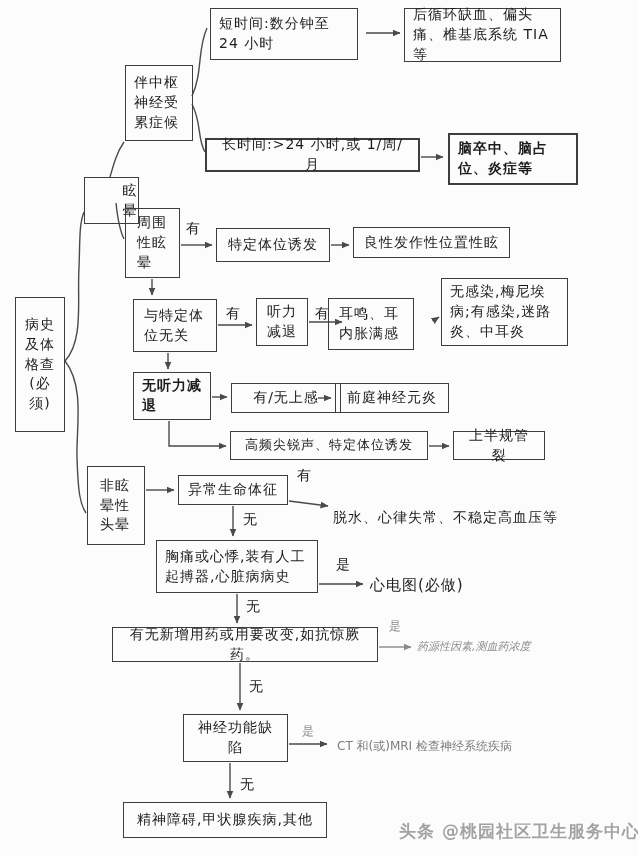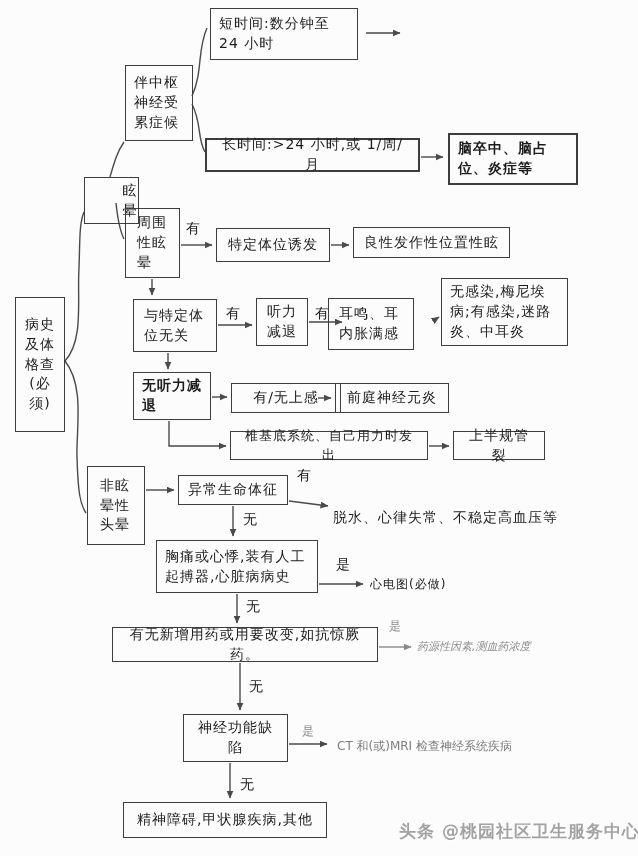--- a/index.html
+++ b/index.html
@@ -13,21 +13,21 @@
     display:flex;align-items:center;justify-content:center;
     font-size:14px;line-height:1.42;text-align:center;padding:3px 8px;
     background:rgba(252,252,252,0.0);letter-spacing:1px;
   }
   .node--left{text-align:left;justify-content:flex-start;}
   .node--thick{border-width:2px;}
   .node--bold{font-weight:700;}
   .lbl{position:absolute;font-size:14px;color:#1c1c1c;white-space:nowrap;}
   .lbl--gray{color:#8a8a8a;font-size:12px;}
   .out{position:absolute;font-size:14px;color:#1c1c1c;white-space:nowrap;letter-spacing:1px;}
-  .out--ecg{font-size:12px;}
+  .out--ecg{font-size:15px;}
   .out--small{font-size:11px;color:#8a8a8a;font-style:italic;letter-spacing:0;}
   .out--ct{font-size:12px;color:#7d7d7d;letter-spacing:0;}
   .watermark{
     position:absolute;font-size:17px;font-weight:700;color:#a3a3a3;
     letter-spacing:1px;text-shadow:1px 1px 0 #ffffff;white-space:nowrap;
   }
 </style>
 </head>
 <body>
 
@@ -70,36 +70,37 @@
       <path d="M319,584 H363" marker-end="url(#ah)"></path>
       <path d="M237,594 V623" marker-end="url(#ah)"></path>
       <path d="M379,647 H411" stroke="#8a8a8a" marker-end="url(#ahg)"></path>
       <path d="M240,663 V710" marker-end="url(#ah)"></path>
       <path d="M289,744 H327" marker-end="url(#ah)"></path>
       <path d="M230,763 V798" marker-end="url(#ah)"></path>
     </g>
   </svg>
 
   <div class="node node--left" style="left:210px;top:8px;width:148px;height:52px;">短时间:数分钟至 24 小时</div>
+  <div class="node node--left" style="left:404px;top:8px;width:157px;height:54px;">后循环缺血、偏头痛、椎基底系统 TIA 等</div>
   <div class="node node--left" style="left:125px;top:65px;width:68px;height:76px;">伴中枢神经受累症候</div>
   <div class="node node--thick" style="left:205px;top:138px;width:215px;height:34px;">长时间:&gt;24 小时,或 1/周/月</div>
   <div class="node node--thick node--bold node--left" style="left:448px;top:133px;width:130px;height:52px;">脑卒中、脑占位、炎症等</div>
   <div class="node" style="left:84px;top:177px;width:33px;height:47px;padding-left:45px;">眩晕</div>
   <div class="node node--left" style="left:125px;top:208px;width:55px;height:70px;padding:3px 11px;">周围性眩晕</div>
   <div class="node" style="left:216px;top:228px;width:114px;height:34px;">特定体位诱发</div>
   <div class="node" style="left:353px;top:227px;width:157px;height:31px;">良性发作性位置性眩</div>
   <div class="node" style="left:15px;top:297px;width:50px;height:135px;padding:3px 9px;">病史及体格查(必须)</div>
   <div class="node node--left" style="left:133px;top:299px;width:84px;height:53px;padding:3px 10px;">与特定体位无关</div>
   <div class="node" style="left:256px;top:298px;width:52px;height:48px;padding:3px 6px;">听力减退</div>
   <div class="node node--left" style="left:328px;top:298px;width:86px;height:52px;padding:3px 10px;">耳鸣、耳内胀满感</div>
   <div class="node node--left" style="left:441px;top:278px;width:127px;height:68px;">无感染,梅尼埃病;有感染,迷路炎、中耳炎</div>
   <div class="node node--left" style="left:133px;top:372px;width:78px;height:48px;font-weight:bold;">无听力减退</div>
   <div class="node" style="left:231px;top:383px;width:110px;height:30px;">有/无上感</div>
   <div class="node" style="left:335px;top:383px;width:114px;height:30px;">前庭神经元炎</div>
-  <div class="node" style="left:230px;top:431px;width:198px;height:29px;font-size:13px;">椎基底系统、自己用力时发出</div>
+  <div class="node" style="left:230px;top:431px;width:198px;height:29px;font-size:13px;">高频尖锐声、特定体位诱发</div>
   <div class="node" style="left:453px;top:431px;width:92px;height:29px;">上半规管裂</div>
   <div class="node" style="left:178px;top:475px;width:110px;height:30px;">异常生命体征</div>
   <div class="node node--left" style="left:87px;top:466px;width:58px;height:79px;padding:3px 12px;">非眩晕性头晕</div>
   <div class="node node--left" style="left:156px;top:540px;width:162px;height:53px;">胸痛或心悸,装有人工起搏器,心脏病病史</div>
   <div class="node" style="left:112px;top:627px;width:266px;height:35px;">有无新增用药或用要改变,如抗惊厥药。</div>
   <div class="node" style="left:183px;top:714px;width:105px;height:48px;">神经功能缺陷</div>
   <div class="node" style="left:123px;top:802px;width:204px;height:36px;">精神障碍,甲状腺疾病,其他</div>
 
   <div class="lbl" style="left:186px;top:220px;">有</div>
   <div class="lbl" style="left:226px;top:305px;">有</div>

